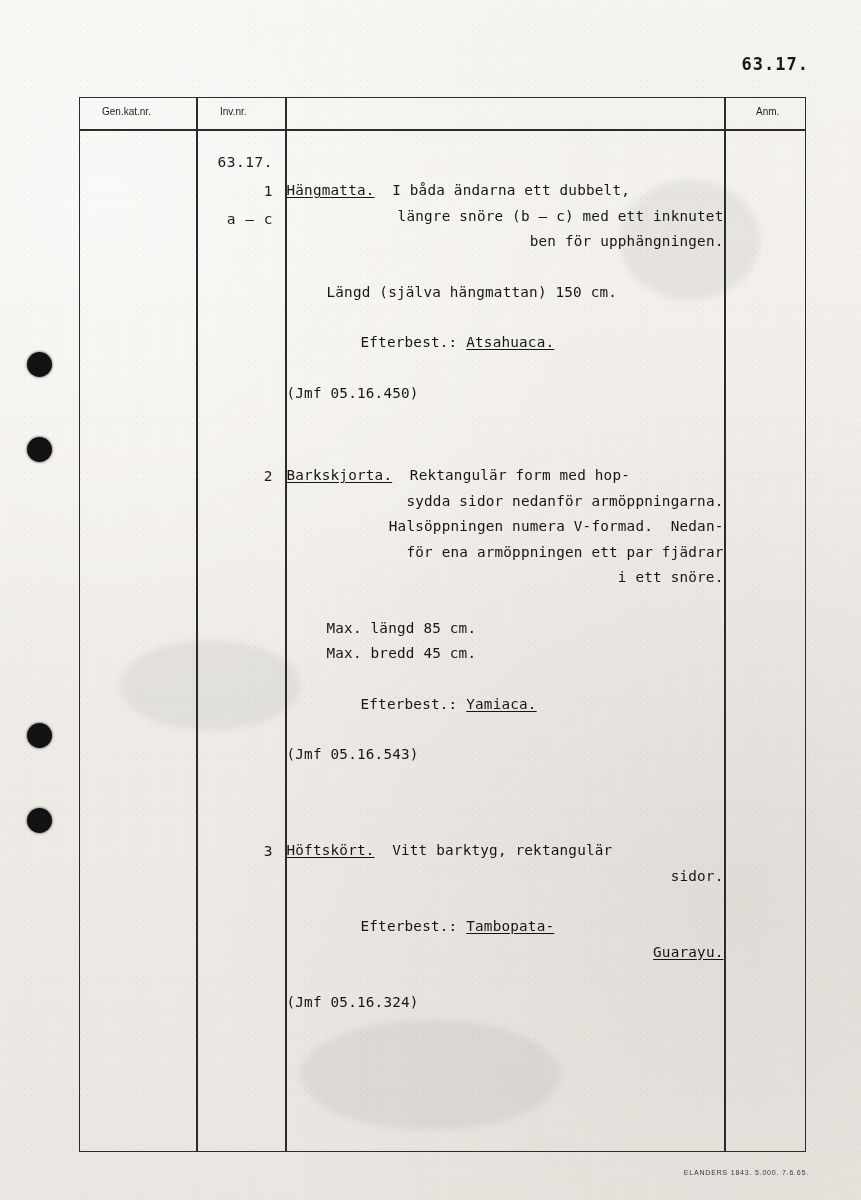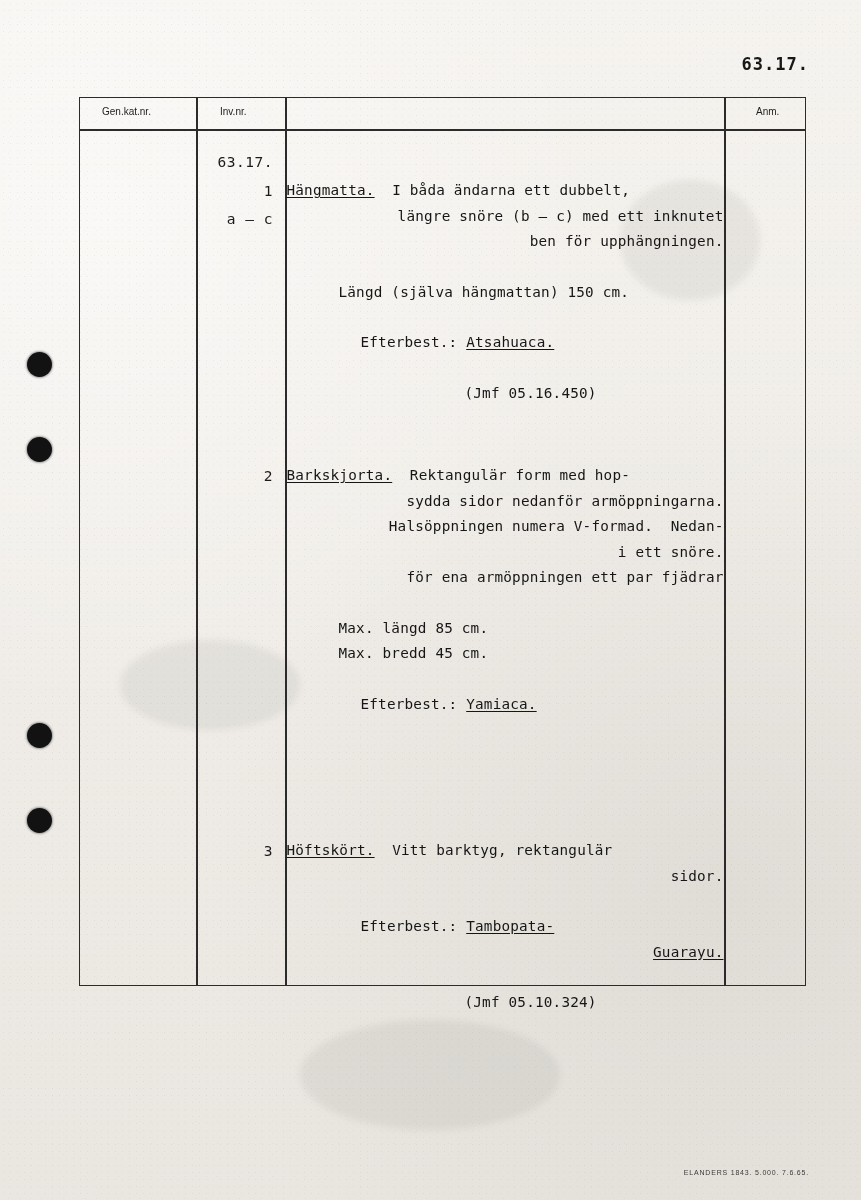--- a/index.html
+++ b/index.html
@@ -61,21 +61,21 @@
   .hole.h2 { top: 437px; }
   .hole.h3 { top: 723px; }
   .hole.h4 { top: 808px; }
 
   
   .ledger {
     position: absolute;
     left: 79px;
     top: 97px;
     width: 727px;
-    height: 889px;
+    height: 1055px;
     border: 1.5px solid #2b2b2b;
     box-sizing: border-box;
   }
   .ledger .hrule {
     position: absolute;
     left: 0;
     right: 0;
     top: 31px;
     height: 1.5px;
     background: #2b2b2b;
@@ -135,23 +135,23 @@
     width: 437px;
   }
   .line {
     font-size: 14.3px;
     line-height: 25.5px;
     letter-spacing: 0.2px;
     white-space: pre;
     color: #161616;
   }
   .ind1 { padding-left: 18px; text-align: right; }
-  .ind2 { padding-left: 52px; }
+  .ind2 { padding-left: 40px; }
   .right-ish { padding-left: 74px; }
-  .paren { padding-left: 178px; }
+  .paren { }
   .cont-ind { padding-left: 290px; text-align: right; }
   .u { text-decoration: underline; text-underline-offset: 2px; }
   .gap { height: 25px; }
 
   .imprint {
     position: absolute;
     right: 52px;
     bottom: 24px;
     font-family: "Liberation Sans", sans-serif;
     font-size: 7px;
@@ -215,37 +215,38 @@
         <div class="gap"></div>
         <div class="line right-ish"><span>Efterbest.: </span><span class="u">Atsahuaca.</span></div>
         <div class="gap"></div>
         <div class="line paren">(Jmf 05.16.450)</div>
       </div>
 
       <div class="entry" style="top:333px;">
         <div class="line"><span class="u">Barkskjorta.</span><span>  Rektangulär form med hop-</span></div>
         <div class="line ind1">sydda sidor nedanför armöppningarna.</div>
         <div class="line ind1">Halsöppningen numera V-formad.  Nedan-</div>
+        <div class="line ind1">för ena armöppningen ett par fjädrar</div>
         <div class="line ind1">i ett snöre.</div>
-        <div class="line ind1">för ena armöppningen ett par fjädrar</div>
         <div class="gap"></div>
         <div class="line ind2">Max. längd 85 cm.</div>
         <div class="line ind2">Max. bredd 45 cm.</div>
         <div class="gap"></div>
         <div class="line right-ish"><span>Efterbest.: </span><span class="u">Yamiaca.</span></div>
         <div class="gap"></div>
+        <div class="line paren">(Jmf 05.16.543)</div>
       </div>
 
       <div class="entry" style="top:708px;">
         <div class="line"><span class="u">Höftskört.</span><span>  Vitt barktyg, rektangulär</span></div>
         <div class="line ind1">sidor.</div>
         <div class="gap"></div>
         <div class="line right-ish"><span>Efterbest.: </span><span class="u">Tambopata-</span></div>
         <div class="line cont-ind"><span class="u">Guarayu.</span></div>
         <div class="gap"></div>
-        <div class="line paren">(Jmf 05.10.324)</div>
+        <div class="line paren">(Jmf 05.16.324)</div>
       </div>
 
     </div>
   </div>
 
   <div class="imprint">ELANDERS 1843. 5.000. 7.6.65.</div>
 </div>
 
 </body></html>

